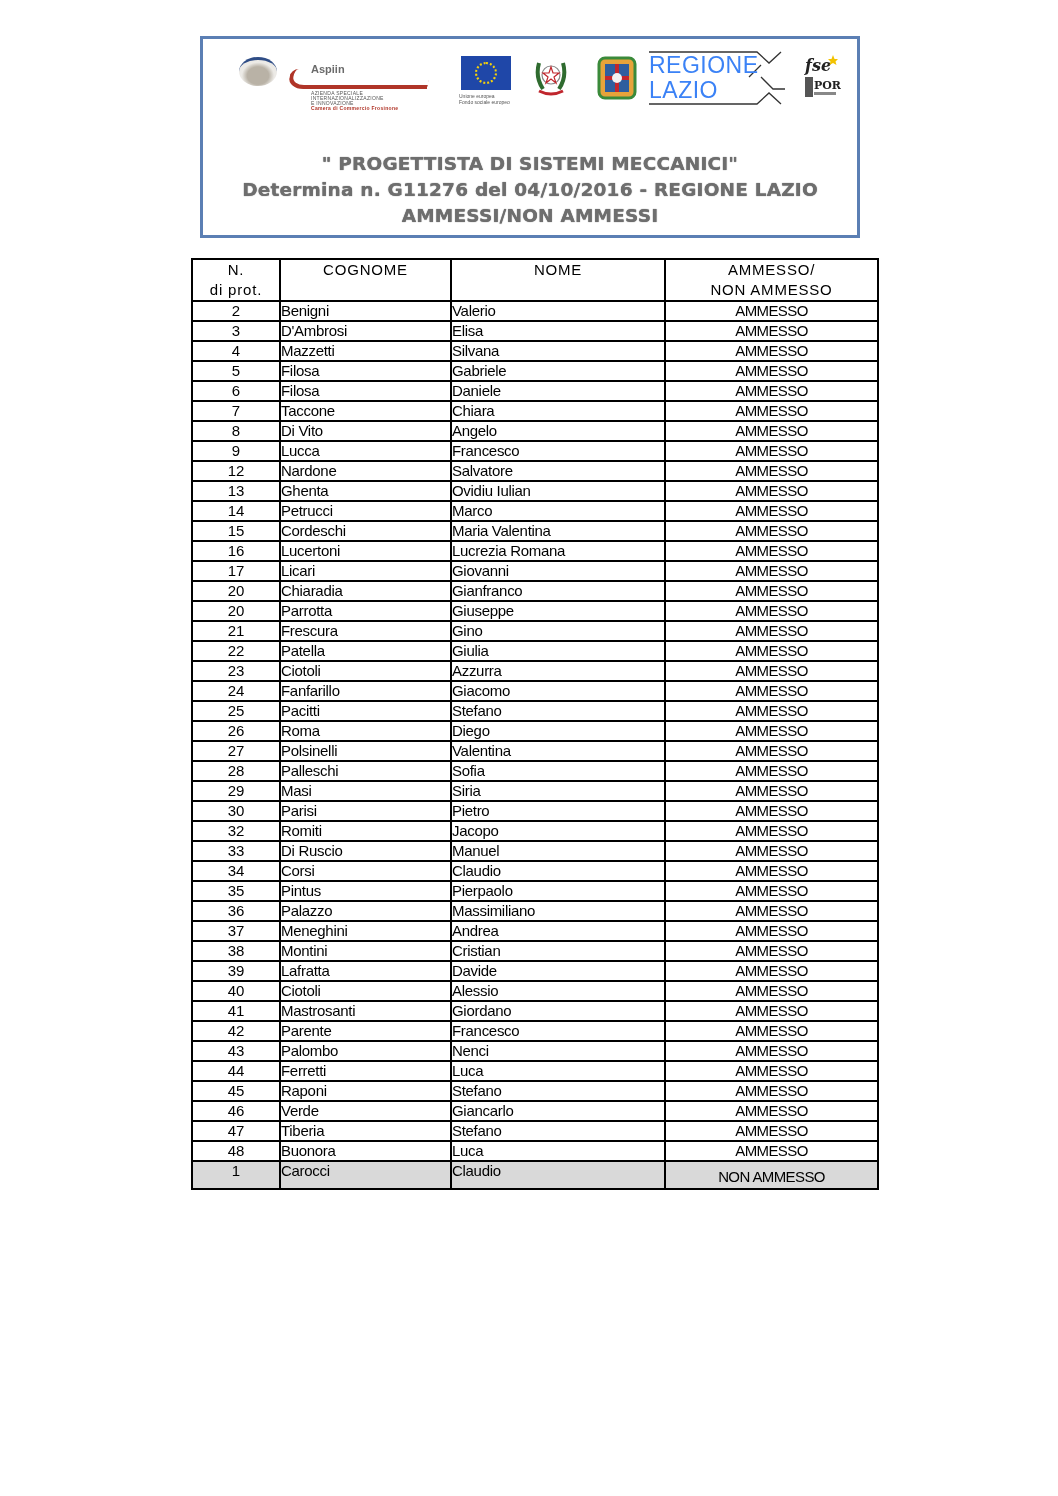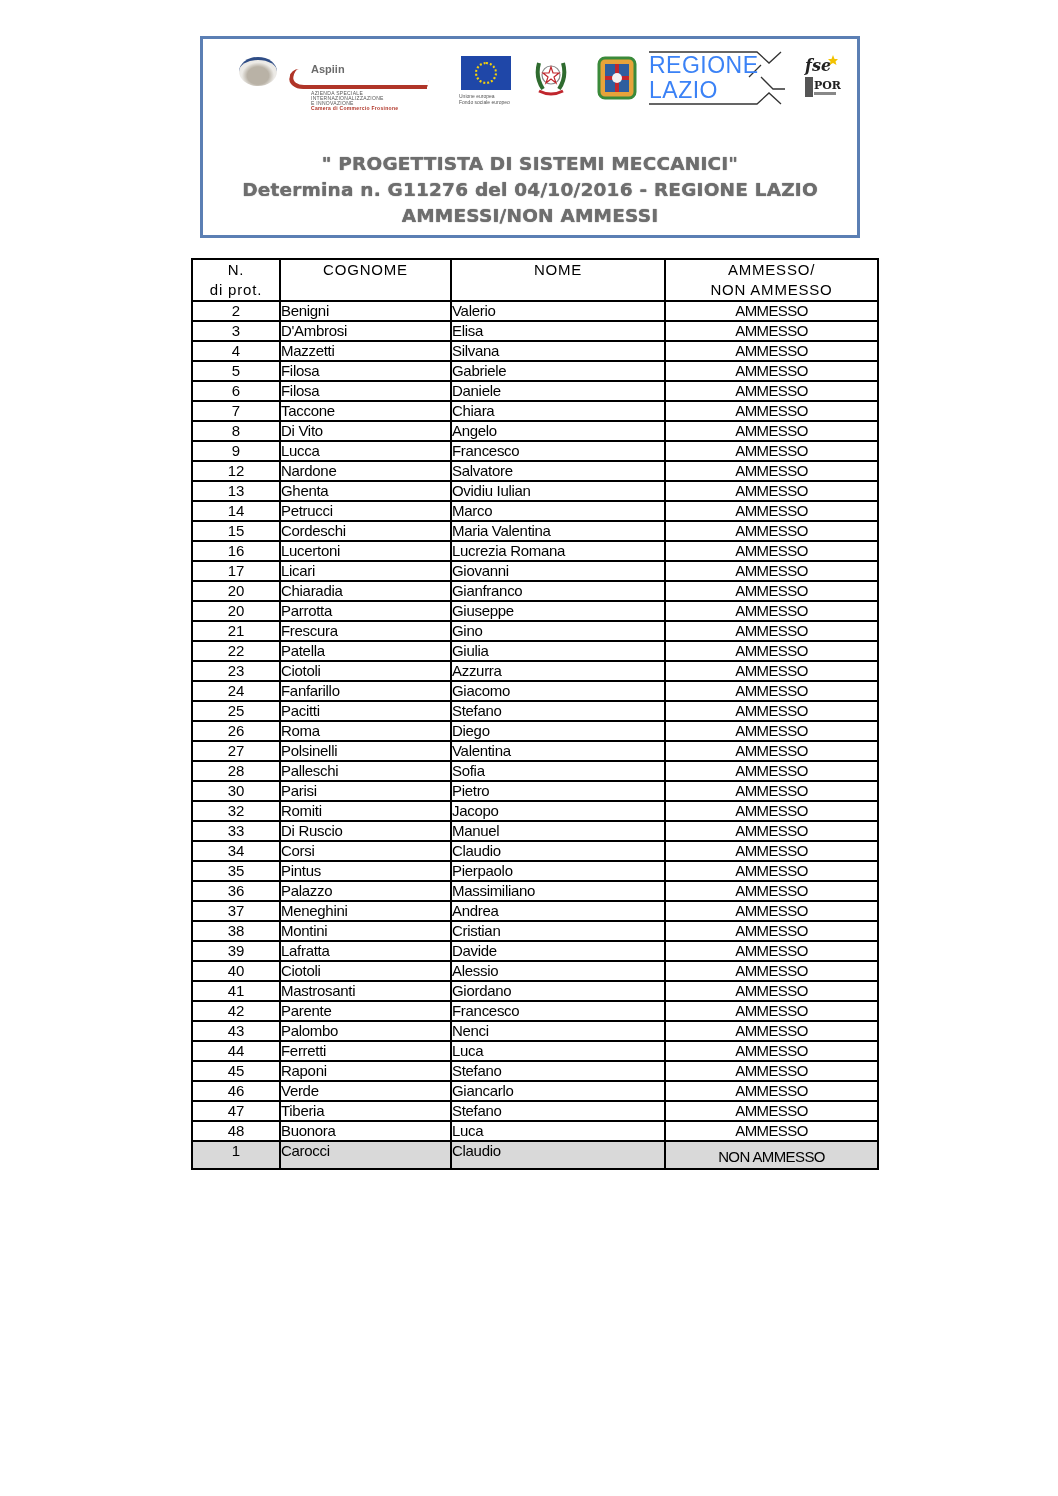--- a/index.html
+++ b/index.html
@@ -261,20 +261,26 @@
         <td class="name">Valentina</td>
         <td class="status">AMMESSO</td>
       </tr>
       <tr>
         <td class="num">28</td>
         <td class="name">Palleschi</td>
         <td class="name">Sofia</td>
         <td class="status">AMMESSO</td>
       </tr>
       <tr>
+        <td class="num">29</td>
+        <td class="name">Masi</td>
+        <td class="name">Siria</td>
+        <td class="status">AMMESSO</td>
+      </tr>
+      <tr>
         <td class="num">30</td>
         <td class="name">Parisi</td>
         <td class="name">Pietro</td>
         <td class="status">AMMESSO</td>
       </tr>
       <tr>
         <td class="num">32</td>
         <td class="name">Romiti</td>
         <td class="name">Jacopo</td>
         <td class="status">AMMESSO</td>

